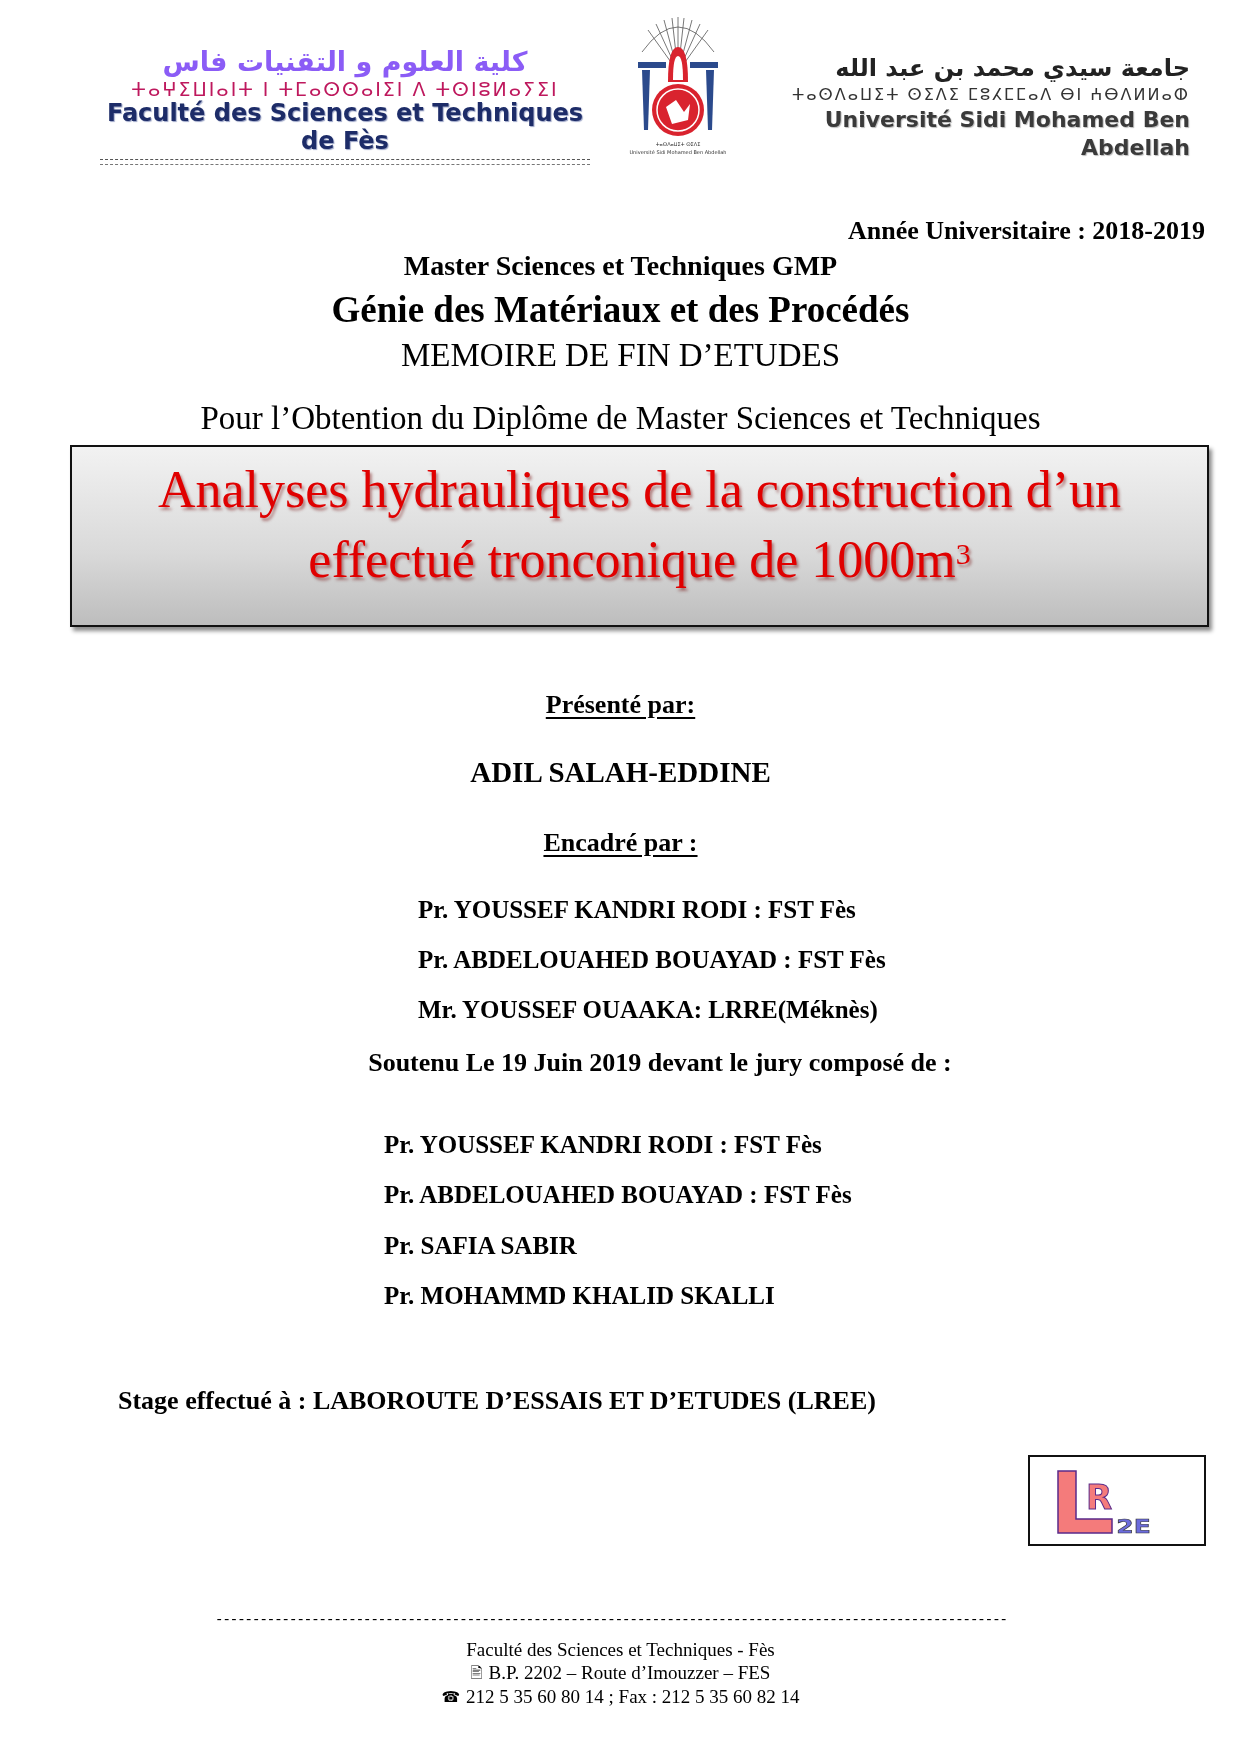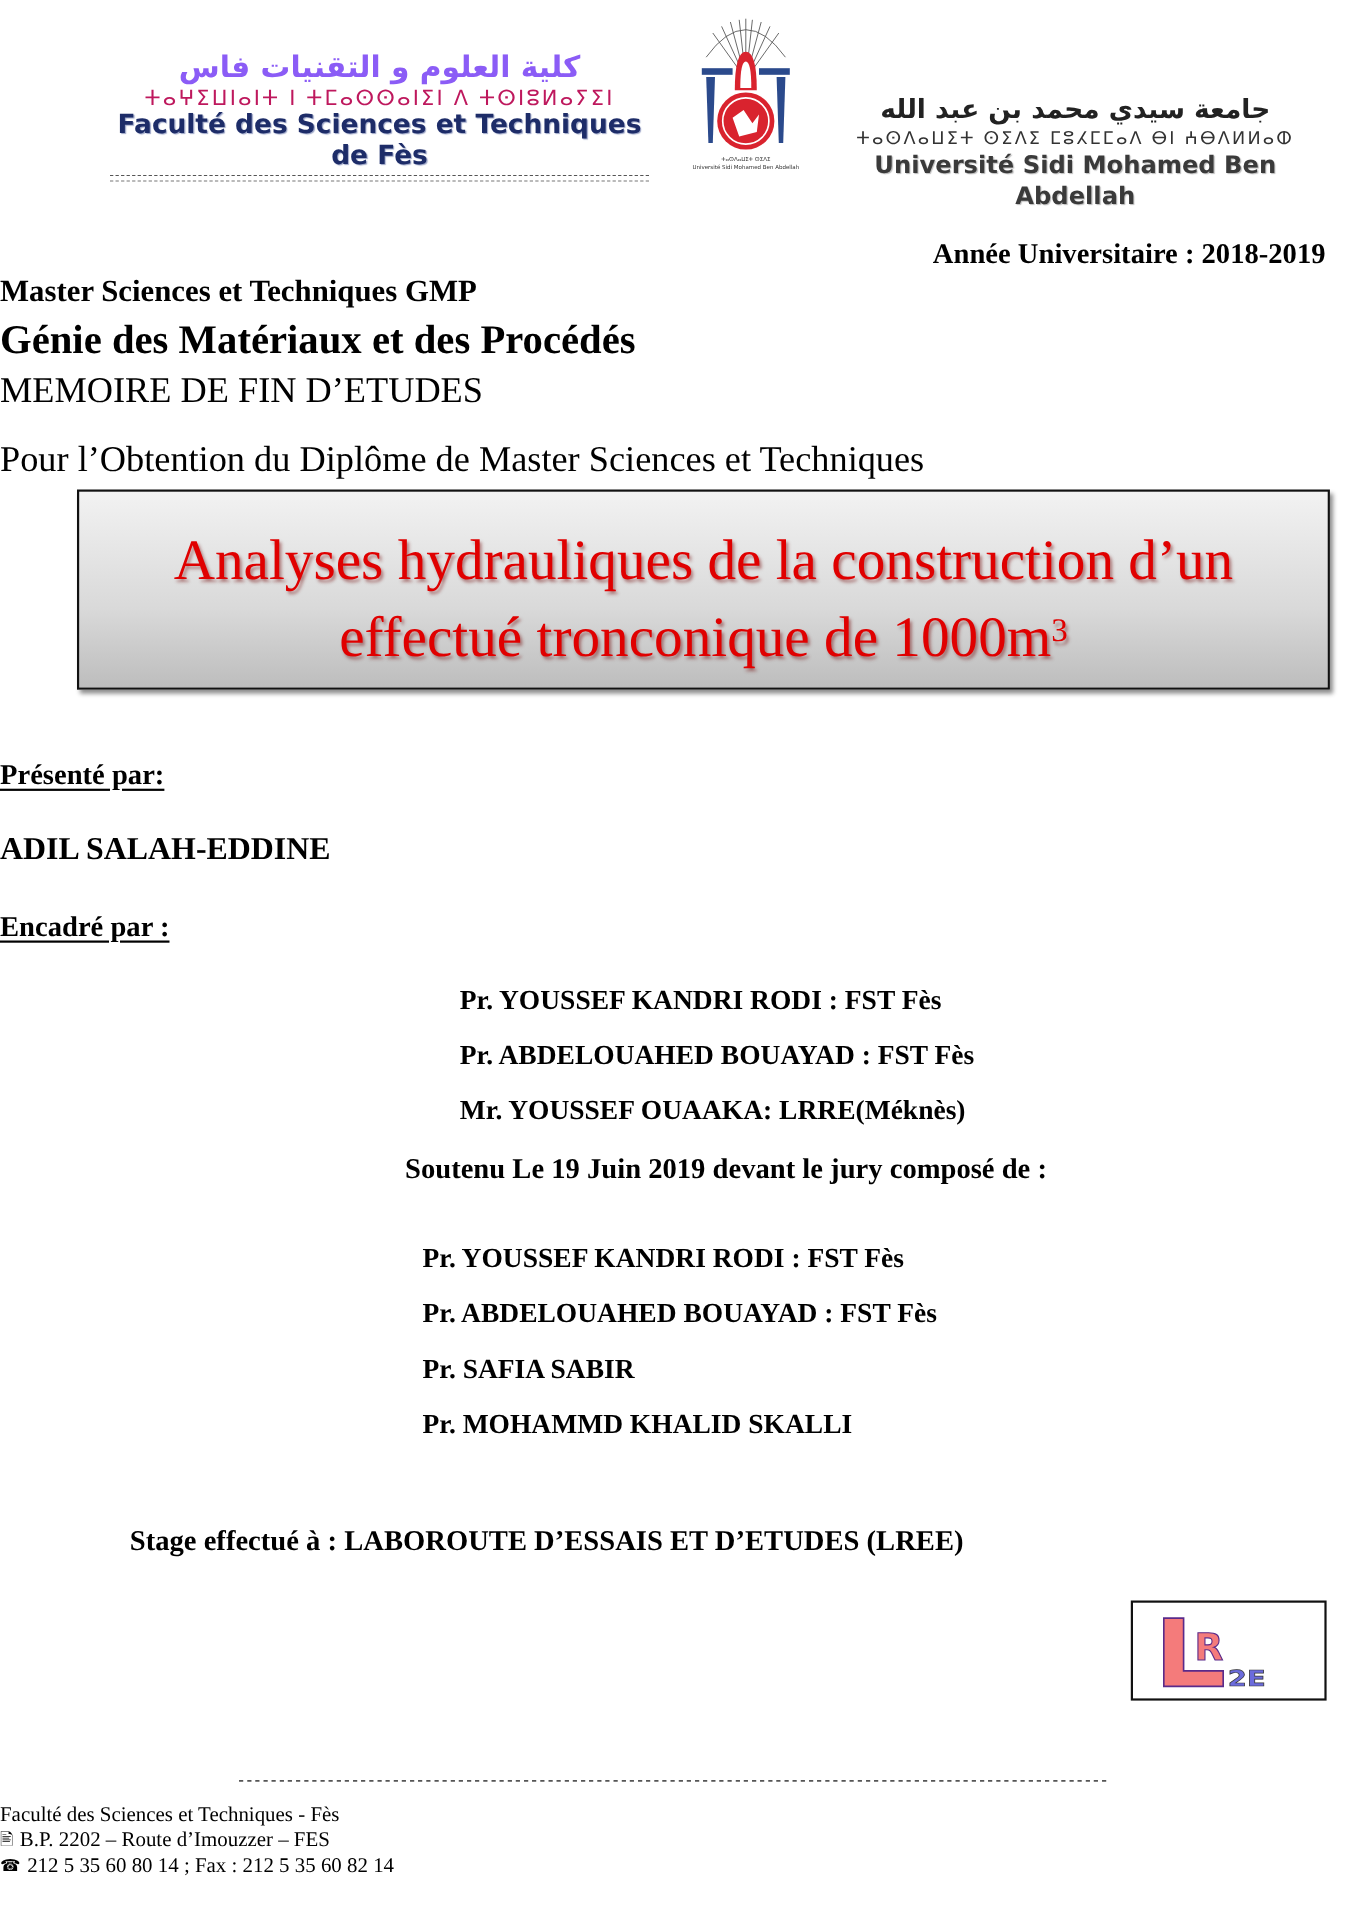--- a/index.html
+++ b/index.html
@@ -1,45 +1,45 @@
 <!DOCTYPE html>
 <html><head>
 <meta charset="utf-8">
 <style>
   html, body { margin:0; padding:0; background:#ffffff; }
   body { width:1241px; height:1754px; position:relative; overflow:hidden;
          font-family:"Liberation Serif", "DejaVu Serif", serif; color:#000; }
   .abs { position:absolute; }
-  .center { left:0; width:1241px; }
+  .center { left:0; width:1241px; text-align:center; }
 
   
   .fst-logo { left:95px; top:45px; width:500px; text-align:center; color:#1f2f6e; }
   .fst-ar { font-family:"DejaVu Sans", sans-serif; font-weight:bold; font-size:27px; line-height:34px; direction:rtl; color:#8b5cf6; }
   .fst-tif { font-family:"DejaVu Sans", sans-serif; font-size:19px; line-height:20px; letter-spacing:2px; color:#be185d; }
   .fst-fr { font-family:"DejaVu Sans", sans-serif; font-weight:bold; font-size:24px; line-height:28px; color:#1d2c68; text-shadow:1px 1px 1px #9aa3c5; }
   .fst-rule { margin:4px auto 0; width:490px; height:4px; border-top:1px dashed #555; border-bottom:1px dashed #777; }
 
-  .usmba-logo { left:765px; top:52px; width:425px; text-align:center; color:#333;margin-top:31px; }
+  .usmba-logo { left:765px; top:52px; width:425px; text-align:right; color:#333; }
   .usmba-ar { font-family:"DejaVu Sans", sans-serif; font-weight:bold; font-size:24px; line-height:32px; direction:rtl; color:#222; }
   .usmba-tif { font-family:"DejaVu Sans", sans-serif; font-size:16px; line-height:22px; letter-spacing:2px; color:#333; }
   .usmba-fr { font-family:"DejaVu Sans", sans-serif; font-weight:bold; font-size:22px; line-height:28px; color:#3a3a3a; text-shadow:1px 1px 1px #bbb; }
 
   .emblem { left:628px; top:12px; width:100px; height:148px; }
 
   
   .annee { right:36px; top:216px; font-size:26px; font-weight:bold; }
   .master { top:250px; font-size:28px; font-weight:bold; }
   .genie { top:288px; font-size:37px; font-weight:bold; }
   .memoire { top:337px; font-size:33px; }
   .pour { top:400px; font-size:33px; }
 
   .title-box { left:70px; top:445px; width:1135px; height:178px; border:2px solid #111;
     background:linear-gradient(#f2f2f2, #d9d9d9 60%, #bdbdbd);
     box-shadow:3px 4px 4px rgba(0,0,0,0.45); text-align:center; }
-  .title-text { color:#e00000; font-size:52px; line-height:70px; margin-top:28px;
+  .title-text { color:#e00000; font-size:52px; line-height:70px; margin-top:8px;
     text-shadow:2px 3px 3px rgba(110,0,0,0.45); }
   .title-text sup { font-size:30px; vertical-align:top; position:relative; top:-6px; }
 
   .underline { text-decoration:underline; text-decoration-thickness:2px; text-underline-offset:4px; }
   .presente { top:690px; font-size:26px; font-weight:bold; }
   .auteur { top:756px; font-size:29px; font-weight:bold; }
   .encadre { top:828px; font-size:26px; font-weight:bold; }
 
   .sup-line { font-size:25px; font-weight:bold; }
   .soutenu { top:1048px; font-size:26px; font-weight:bold; left:0; width:1320px; text-align:center; }

